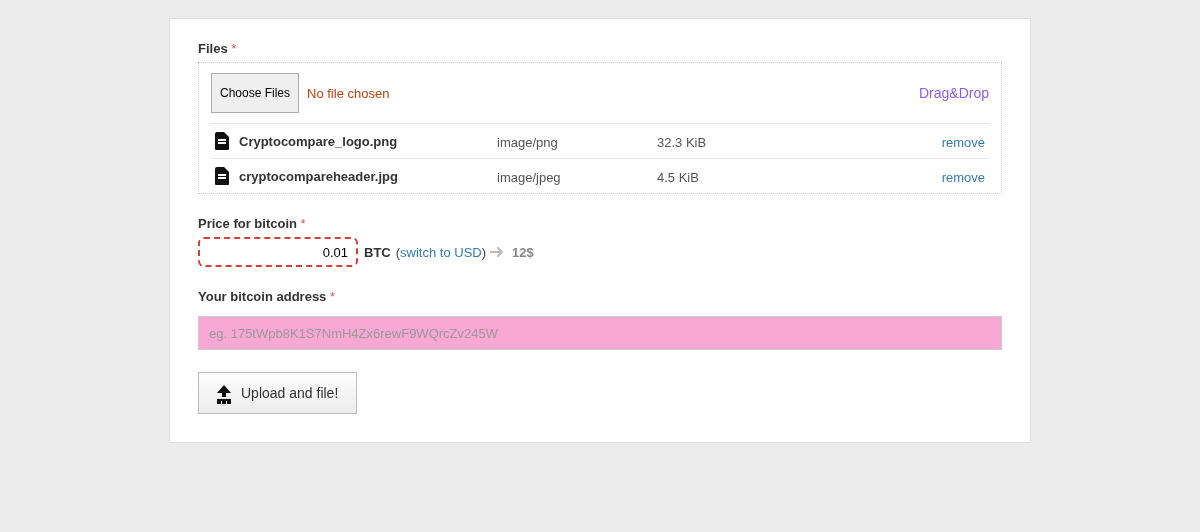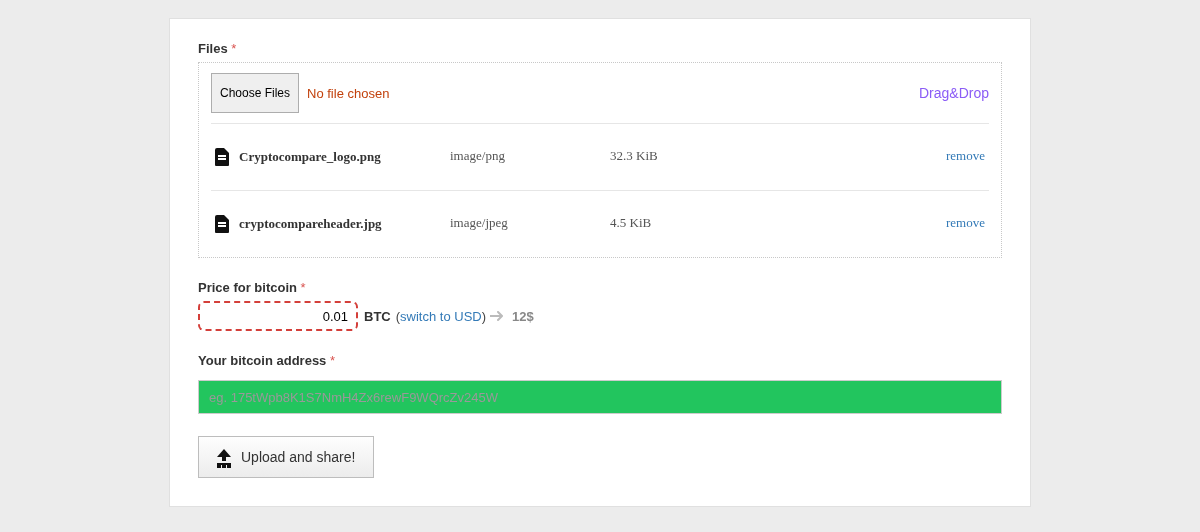--- a/index.html
+++ b/index.html
@@ -40,27 +40,26 @@
       border: 1px solid #adadad;
       padding: 12px 8px;
       font-family: inherit;
       font-size: 12px;
       cursor: pointer;
     }
     .no-file { margin-left: 8px; color: #c2410c; font-size: 13px; }
     .dragdrop { margin-left: auto; color: #8b5cf6; font-size: 14px; }
     .file-row {
       display: flex;
-      align-items: flex-start;
+      align-items: flex-end;
       border-top: 1px solid #e6e6e6;
-      padding: 24px 4px;
-      font-family: Liberation Serif, serif;
+      padding: 8px 4px;
     }
     .file-row .col-name { width: 235px; font-weight: bold; display: flex; align-items: center; }
-    .file-row .col-type { width: 160px; color: #555; }
+    .file-row .col-type { width: 160px; color: #555; margin-left: 47px; }
     .file-row .col-size { width: 260px; color: #555; }
     .file-row .col-actions { margin-left: auto; }
     .file-icon {
       width: 14px; height: 18px; background: #111;
       border-radius: 2px 2px 1px 1px;
       margin-right: 10px; position: relative; display: inline-block;
     }
     .file-icon::before {
       content: ""; position: absolute; top: 0; right: 0;
       border-left: 5px solid #111; border-top: 5px solid #fff;
@@ -91,21 +90,21 @@
 
     .addr-block { margin-bottom: 22px; }
     .addr-input {
       width: 100%;
       height: 34px;
       border: 1px solid #ccc;
       padding: 0 10px;
       font-size: 13px;
       margin-top: 6px;
       color: #333;
-      background: #22c55e;
+      background: #f9a8d4;
     }
     .addr-input::placeholder { color: #999; }
 
     .upload-btn {
       display: inline-flex; align-items: center;
       border: 1px solid #bdbdbd;
       background: linear-gradient(#fefefe, #ececec);
       padding: 12px 18px;
       font-size: 14px;
       color: #333;
@@ -194,16 +193,16 @@
       <span>Your bitcoin address</span>
       <span class="req">*</span>
     </div>
     <input class="addr-input" type="text" placeholder="eg. 175tWpb8K1S7NmH4Zx6rewF9WQrcZv245W" style="">
   </div>
 
   <button type="button" class="upload-btn">
     <span class="upload-icon">
         <span class="upload-base"></span>
       </span>
-    <span>Upload and share!</span>
+    <span>Upload and file!</span>
   </button>
 
 </div>
 
 </body></html>

